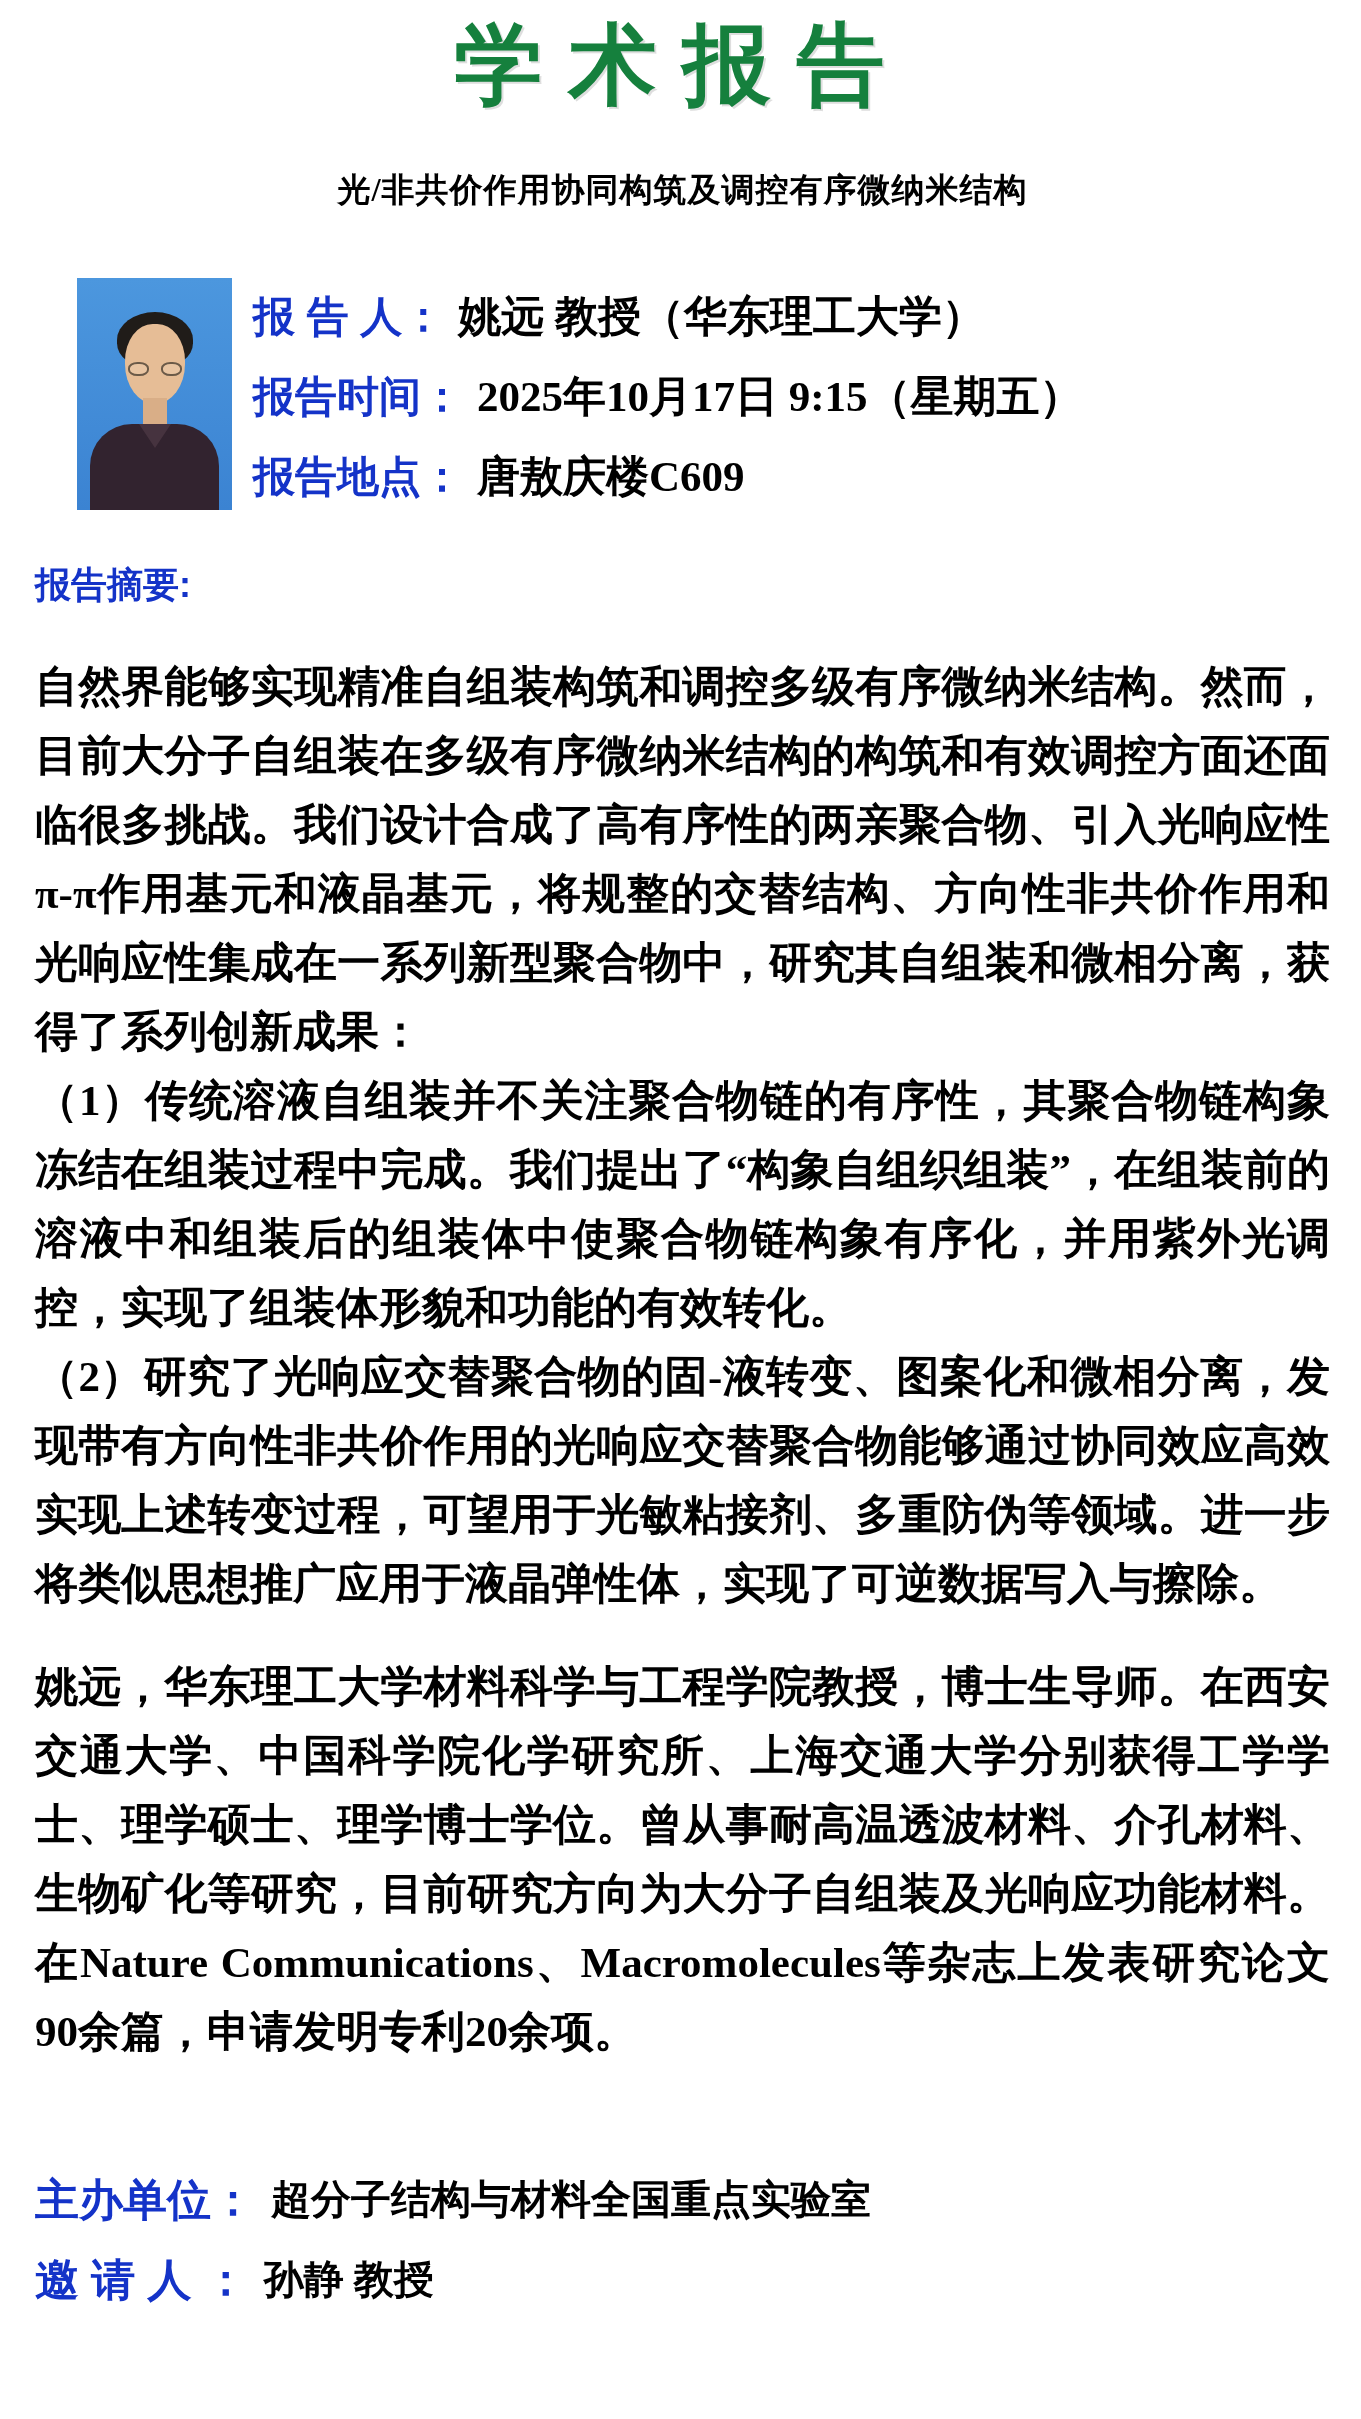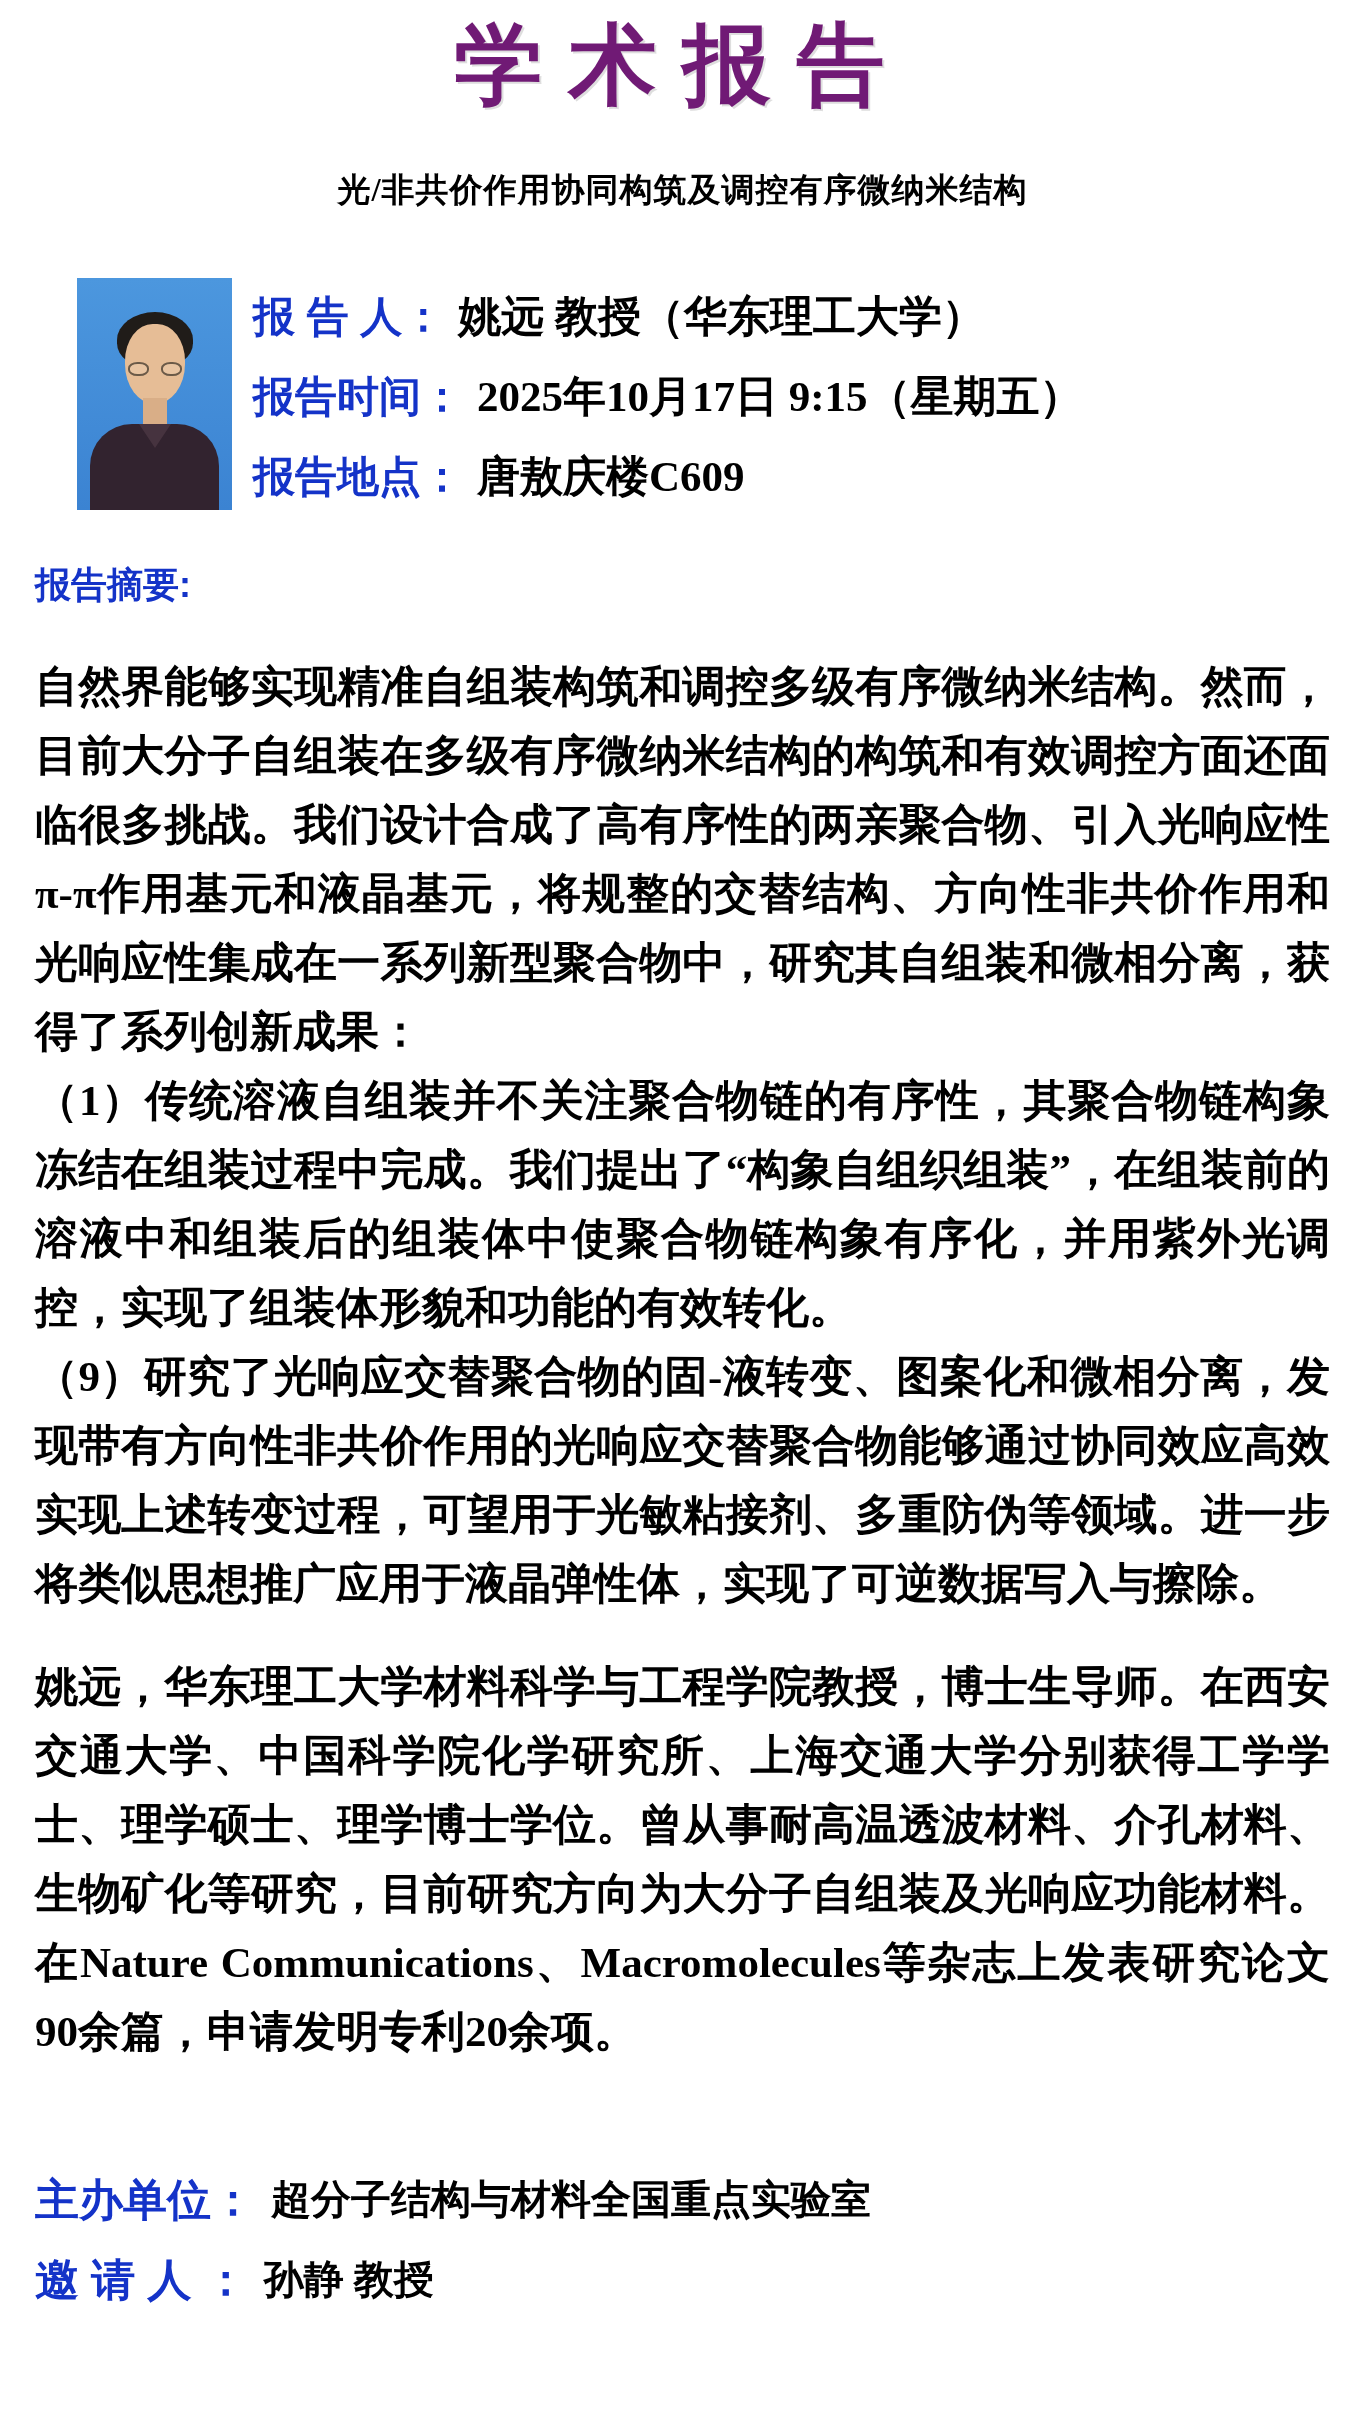--- a/index.html
+++ b/index.html
@@ -16,21 +16,21 @@
   }
 
   
   .title {
     text-align: center;
     font-family: "DejaVu Serif", serif;
     font-weight: 900;
     font-size: 88px;
     line-height: 96px;
     letter-spacing: 26px;
-    color: #701a75;
+    color: #15803d;
     text-shadow: 2px 2px 0 rgba(160,160,160,0.35);
     margin-top: 4px;
   }
 
   .subtitle {
     text-align: center;
     font-weight: 700;
     font-size: 33px;
     line-height: 52px;
     letter-spacing: 1px;
@@ -198,21 +198,21 @@
         <span class="info-label">报告地点：</span>
         <span class="info-value">唐敖庆楼C609</span>
       </div>
     </div>
   </div>
 
   <div class="section-header abstract-header">报告摘要:</div>
 
   <p class="body-para abstract-first">自然界能够实现精准自组装构筑和调控多级有序微纳米结构。然而，目前大分子自组装在多级有序微纳米结构的构筑和有效调控方面还面临很多挑战。我们设计合成了高有序性的两亲聚合物、引入光响应性π-π作用基元和液晶基元，将规整的交替结构、方向性非共价作用和光响应性集成在一系列新型聚合物中，研究其自组装和微相分离，获得了系列创新成果：</p>
   <p class="body-para">（1）传统溶液自组装并不关注聚合物链的有序性，其聚合物链构象冻结在组装过程中完成。我们提出了“构象自组织组装”，在组装前的溶液中和组装后的组装体中使聚合物链构象有序化，并用紫外光调控，实现了组装体形貌和功能的有效转化。</p>
-  <p class="body-para">（9）研究了光响应交替聚合物的固-液转变、图案化和微相分离，发现带有方向性非共价作用的光响应交替聚合物能够通过协同效应高效实现上述转变过程，可望用于光敏粘接剂、多重防伪等领域。进一步将类似思想推广应用于液晶弹性体，实现了可逆数据写入与擦除。</p>
+  <p class="body-para">（2）研究了光响应交替聚合物的固-液转变、图案化和微相分离，发现带有方向性非共价作用的光响应交替聚合物能够通过协同效应高效实现上述转变过程，可望用于光敏粘接剂、多重防伪等领域。进一步将类似思想推广应用于液晶弹性体，实现了可逆数据写入与擦除。</p>
 
 
   <p class="body-para bio-text">姚远，华东理工大学材料科学与工程学院教授，博士生导师。在西安交通大学、中国科学院化学研究所、上海交通大学分别获得工学学士、理学硕士、理学博士学位。曾从事耐高温透波材料、介孔材料、生物矿化等研究，目前研究方向为大分子自组装及光响应功能材料。在Nature Communications、Macromolecules等杂志上发表研究论文90余篇，申请发明专利20余项。</p>
 
   <div class="footer">
     <div class="footer-row">
       <span class="footer-label">主办单位：</span>
       <span class="footer-value">超分子结构与材料全国重点实验室</span>
     </div>
     <div class="footer-row">

